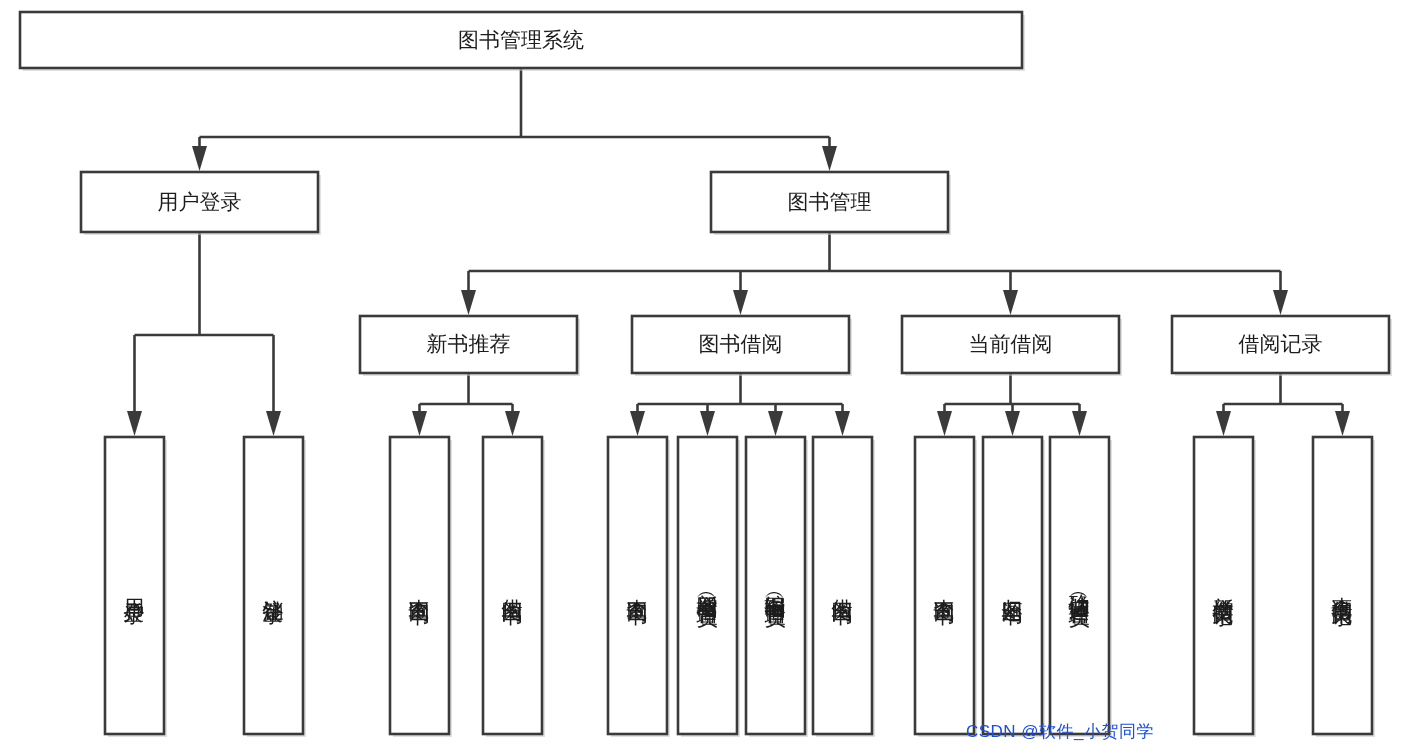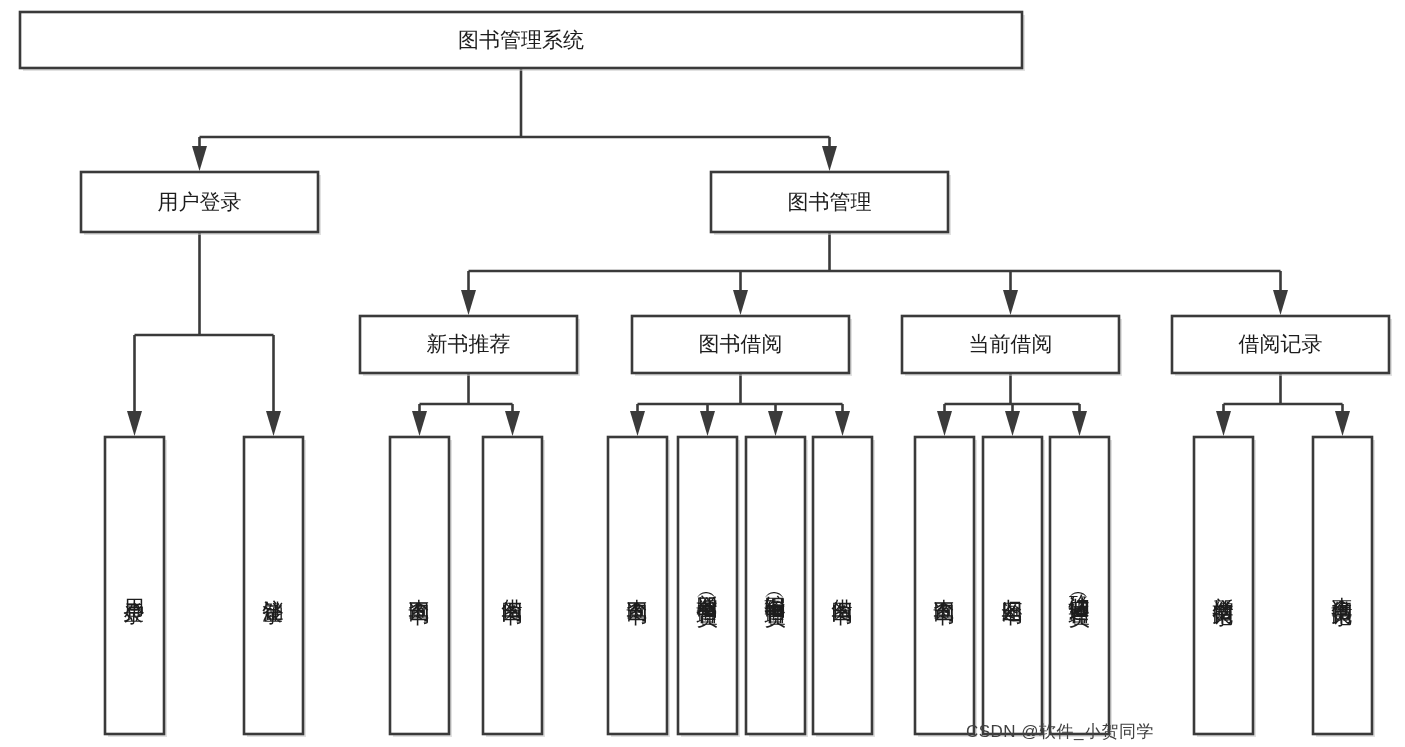--- a/index.html
+++ b/index.html
@@ -67,21 +67,21 @@
     text-align: center;
     white-space: nowrap;
     pointer-events: none;
   }
   .watermark {
     position: absolute;
     right: 8px;
     bottom: 4px;
     font-family: "Liberation Sans", "DejaVu Sans", sans-serif;
     font-size: 17px;
-    color: #404040;
+    color: #1d4ed8;
     letter-spacing: .5px;
     white-space: nowrap;
   }
 </style>
 </head>
 <body>
 
 <div id="diagram-root">
   <svg class="diagram-canvas" viewBox="0 0 1405 747">
     <g id="connector-layer">

